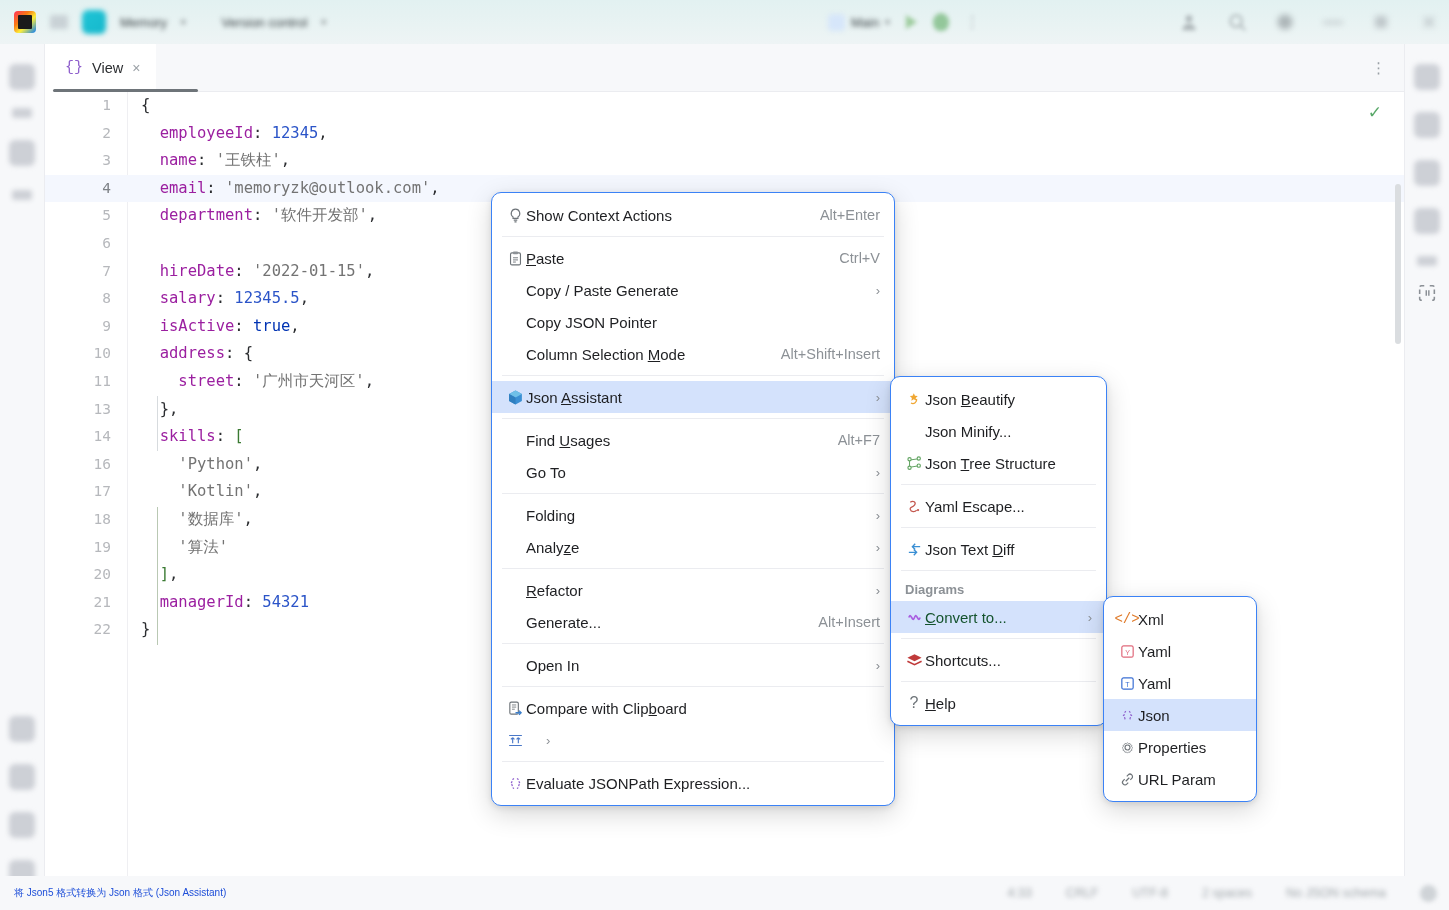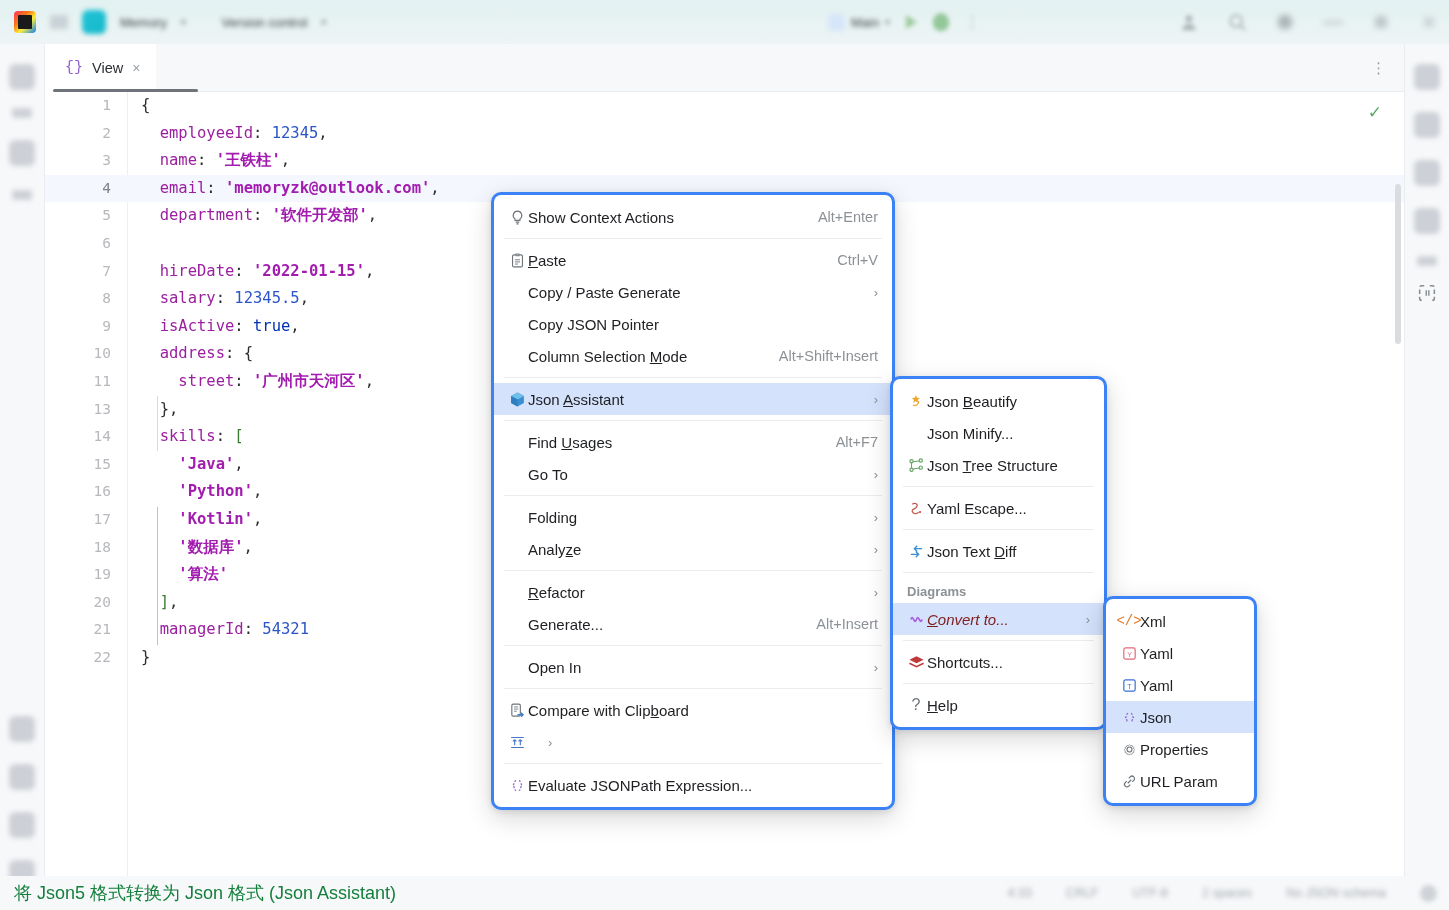--- a/index.html
+++ b/index.html
@@ -90,55 +90,55 @@
   }
   .ln { position: relative; height: 27.6px; white-space: pre; }
   .ln.cur { background:#F4F7FE; }
   .ln .num {
     position:absolute; left:0; width: 66px; text-align:right;
     color:#B6B8BC; font-size: 14.5px;
   }
   .ln .num.act { color: #7E8287; }
   .ln .txt { position:absolute; left: 96px; }
   .k { color:#9B1FA0; }       
-  .s { color:#a21caf;font-weight:bold; }       
+  .s { color:#737373; }       
   .n { color:#2B54C8; }       
   .b { color:#0033B3; }       
   .p { color:#2B2D30; }       
   .br { color:#3A7A32; }
   .indent-guide { position:absolute; left: 112px; width:1px; background:#D7DBDE; }
   .inspect-ok { position:absolute; right: 22px; top: 10px; color:#59A869; font-size: 17px; filter: blur(.6px); }
   .vscroll { position:absolute; right: 3px; top: 92px; width: 6px; height: 160px; background:#DADDE0; border-radius:3px; }
 
   
   .statusbar {
     position:absolute; left:0; bottom:0; width: 1449px; height: 34px;
     background:#F7F8FA; display:flex; align-items:center;
   }
-  .status-msg { font-size: 18px; color:#15803d; padding-left: 14px; text-align: center; }
+  .status-msg { font-size: 10px; color:#1d4ed8; padding-left: 14px; text-align: center; }
   .status-right { position:absolute; right: 12px; display:flex; align-items:center; gap: 34px; }
   .st-item { font-size: 12.5px; color:#9FA5AA; filter: blur(2.4px); white-space:nowrap; }
   .st-circ { width:17px;height:17px;border-radius:50%;background:#CFD3D7; filter: blur(2.2px); }
 
   
   .menu {
-    position:absolute; background:#FFFFFF; border:3px solid #3b82f6;
+    position:absolute; background:#FFFFFF; border:1px solid #3b82f6;
     border-radius: 10px; box-shadow: 0 8px 26px rgba(0,0,0,.16), 0 2px 6px rgba(0,0,0,.10);
     padding: 6px 0; z-index: 50;
   }
   .mi {
     position: relative; display:flex; align-items:center; height: 32px;
     padding: 0 14px 0 12px; font-size: 15px; color:#1E1F22; cursor:default;
   }
   .mi .mico { width: 22px; flex:0 0 22px; display:flex; align-items:center; justify-content:center; font-size: 15px; }
   .mi .mlabel { flex: 1 1 auto; white-space: nowrap; }
   .mi .mkey { color:#8C9196; font-size: 14.5px; margin-left: 28px; white-space:nowrap; }
   .mi .marrow { color:#8C9196; font-size: 13px; margin-left: 20px; }
   .mi.sel { background:#D4E2FC; }
-  .mi.sel.purple .mlabel { color:#7f1d1d;font-style:italic; }
+  .mi.sel.purple .mlabel { color:#14532d; }
   .msep { height: 1px; background:#EBECF0; margin: 5px 10px; }
   .mcap { font-size: 13px; color:#8C9196; font-weight: bold; padding: 6px 12px 4px 14px; }
   u { text-decoration: underline; }
 
   #menu-main { left: 491px; top: 192px; width: 404px; }
   #menu-json { left: 890px; top: 376px; width: 217px; }
   #menu-convert { left: 1103px; top: 596px; width: 154px; }
 
   
   svg { display:block; }
@@ -243,21 +243,20 @@
           <div class="ln cur"><span class="num act">4</span><span class="txt"><span class="p">  </span><span class="k">email</span><span class="p">: </span><span class="s">'memoryzk@outlook.com'</span><span class="p">,</span></span></div>
           <div class="ln"><span class="num">5</span><span class="txt"><span class="p">  </span><span class="k">department</span><span class="p">: </span><span class="s">'软件开发部'</span><span class="p">,</span></span></div>
           <div class="ln"><span class="num">6</span></div>
           <div class="ln"><span class="num">7</span><span class="txt"><span class="p">  </span><span class="k">hireDate</span><span class="p">: </span><span class="s">'2022-01-15'</span><span class="p">,</span></span></div>
           <div class="ln"><span class="num">8</span><span class="txt"><span class="p">  </span><span class="k">salary</span><span class="p">: </span><span class="n">12345.5</span><span class="p">,</span></span></div>
           <div class="ln"><span class="num">9</span><span class="txt"><span class="p">  </span><span class="k">isActive</span><span class="p">: </span><span class="b">true</span><span class="p">,</span></span></div>
           <div class="ln"><span class="num">10</span><span class="txt"><span class="p">  </span><span class="k">address</span><span class="p">: </span><span class="p">{</span></span></div>
           <div class="ln"><span class="num">11</span><span class="txt"><span class="p">    </span><span class="k">street</span><span class="p">: </span><span class="s">'广州市天河区'</span><span class="p">,</span></span></div>
           <div class="ln"><span class="num">13</span><span class="txt"><span class="p">  </span><span class="p">}</span><span class="p">,</span></span></div>
           <div class="ln"><span class="num">14</span><span class="txt"><span class="p">  </span><span class="k">skills</span><span class="p">: </span><span class="br">[</span></span></div>
-          <div class="ln"><span class="num">15</span><span class="txt"><span class="p">    </span><span class="s">'Java'</span><span class="p">,</span></span></div>
           <div class="ln"><span class="num">16</span><span class="txt"><span class="p">    </span><span class="s">'Python'</span><span class="p">,</span></span></div>
           <div class="ln"><span class="num">17</span><span class="txt"><span class="p">    </span><span class="s">'Kotlin'</span><span class="p">,</span></span></div>
           <div class="ln"><span class="num">18</span><span class="txt"><span class="p">    </span><span class="s">'数据库'</span><span class="p">,</span></span></div>
           <div class="ln"><span class="num">19</span><span class="txt"><span class="p">    </span><span class="s">'算法'</span></span></div>
           <div class="ln"><span class="num">20</span><span class="txt"><span class="p">  </span><span class="br">]</span><span class="p">,</span></span></div>
           <div class="ln"><span class="num">21</span><span class="txt"><span class="p">  </span><span class="k">managerId</span><span class="p">: </span><span class="n">54321</span></span></div>
           <div class="ln"><span class="num">22</span><span class="txt"><span class="p">}</span></span></div>
         </div>
       <div class="inspect-ok">✓</div>
       <div class="vscroll"></div>

